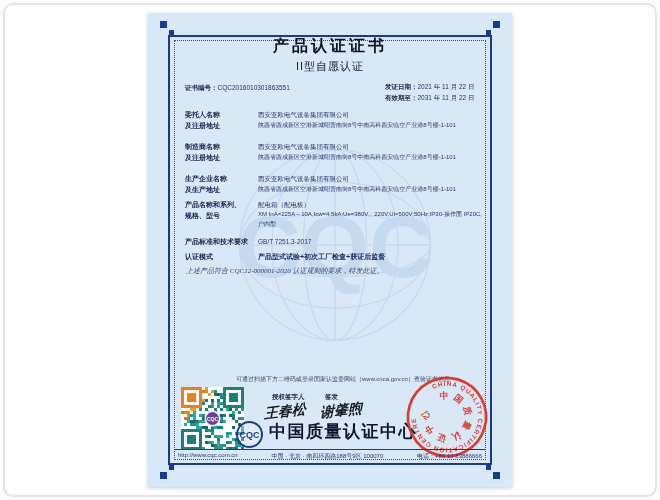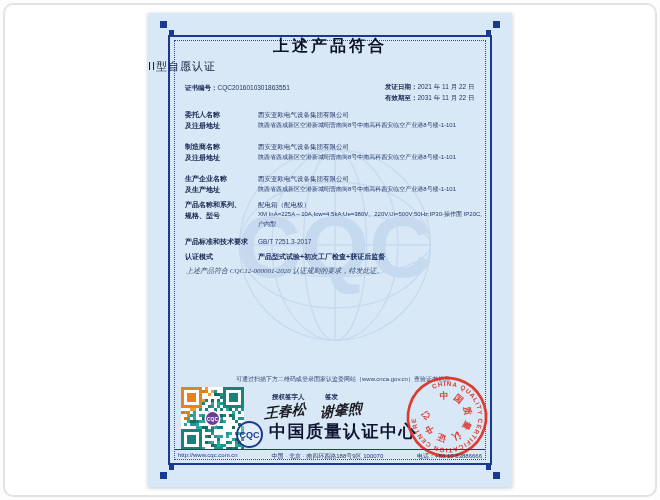--- a/index.html
+++ b/index.html
@@ -24,21 +24,21 @@
   .tr7 { right:12px; top:8px; }  .tr5 { right:21px; top:17px; }
   .bl7 { left:12px; bottom:8px; }  .bl5 { left:21px; bottom:17px; }
   .br7 { right:12px; bottom:8px; } .br5 { right:21px; bottom:17px; }
 
   
   .watermark { position:absolute; left:82px; top:127px; width:210px; height:210px;
     opacity:.55; pointer-events:none; }
 
   .title { position:absolute; left:0; right:0; top:23px; text-align:center;
     font-size:16px; font-weight:bold; letter-spacing:3px; color:#0c1228; }
-  .subtitle { position:absolute; left:0; right:0; top:46px; text-align:left;
+  .subtitle { position:absolute; left:0; right:0; top:46px; text-align:center;
     font-size:11px; letter-spacing:1px; color:#131b38; }
 
   .certno { position:absolute; left:37px; top:71px; font-size:6.5px; color:#23345f; }
   .certno b { color:#17254e; }
   .dates { position:absolute; left:237px; top:68px; font-size:6.5px; line-height:11px; color:#23345f; }
   .dates b { color:#17254e; }
 
   .row { position:absolute; left:37px; width:302px; display:flex; }
   .lbl { width:73px; flex-shrink:0; font-weight:bold; font-size:7px; line-height:11px; color:#17254e; }
   .valcol { flex:1; }
@@ -100,21 +100,21 @@
     <div class="dotted"></div>
     <div class="sq sq7 tl7"></div>
     <div class="sq sq5 tl5"></div>
     <div class="sq sq7 tr7"></div>
     <div class="sq sq5 tr5"></div>
     <div class="sq sq7 bl7"></div>
     <div class="sq sq5 bl5"></div>
     <div class="sq sq7 br7"></div>
     <div class="sq sq5 br5"></div>
 
-    <div class="title">上述产品符合</div>
+    <div class="title">产品认证证书</div>
     <div class="subtitle">II型自愿认证</div>
 
     <div class="certno">
       <b>证书编号：</b><span>CQC2016010301863551</span>
     </div>
     <div class="dates">
       <div><b>发证日期：</b><span>2021 年 11 月 22 日</span></div>
       <div><b>有效期至：</b><span>2031 年 11 月 22 日</span></div>
     </div>
 

